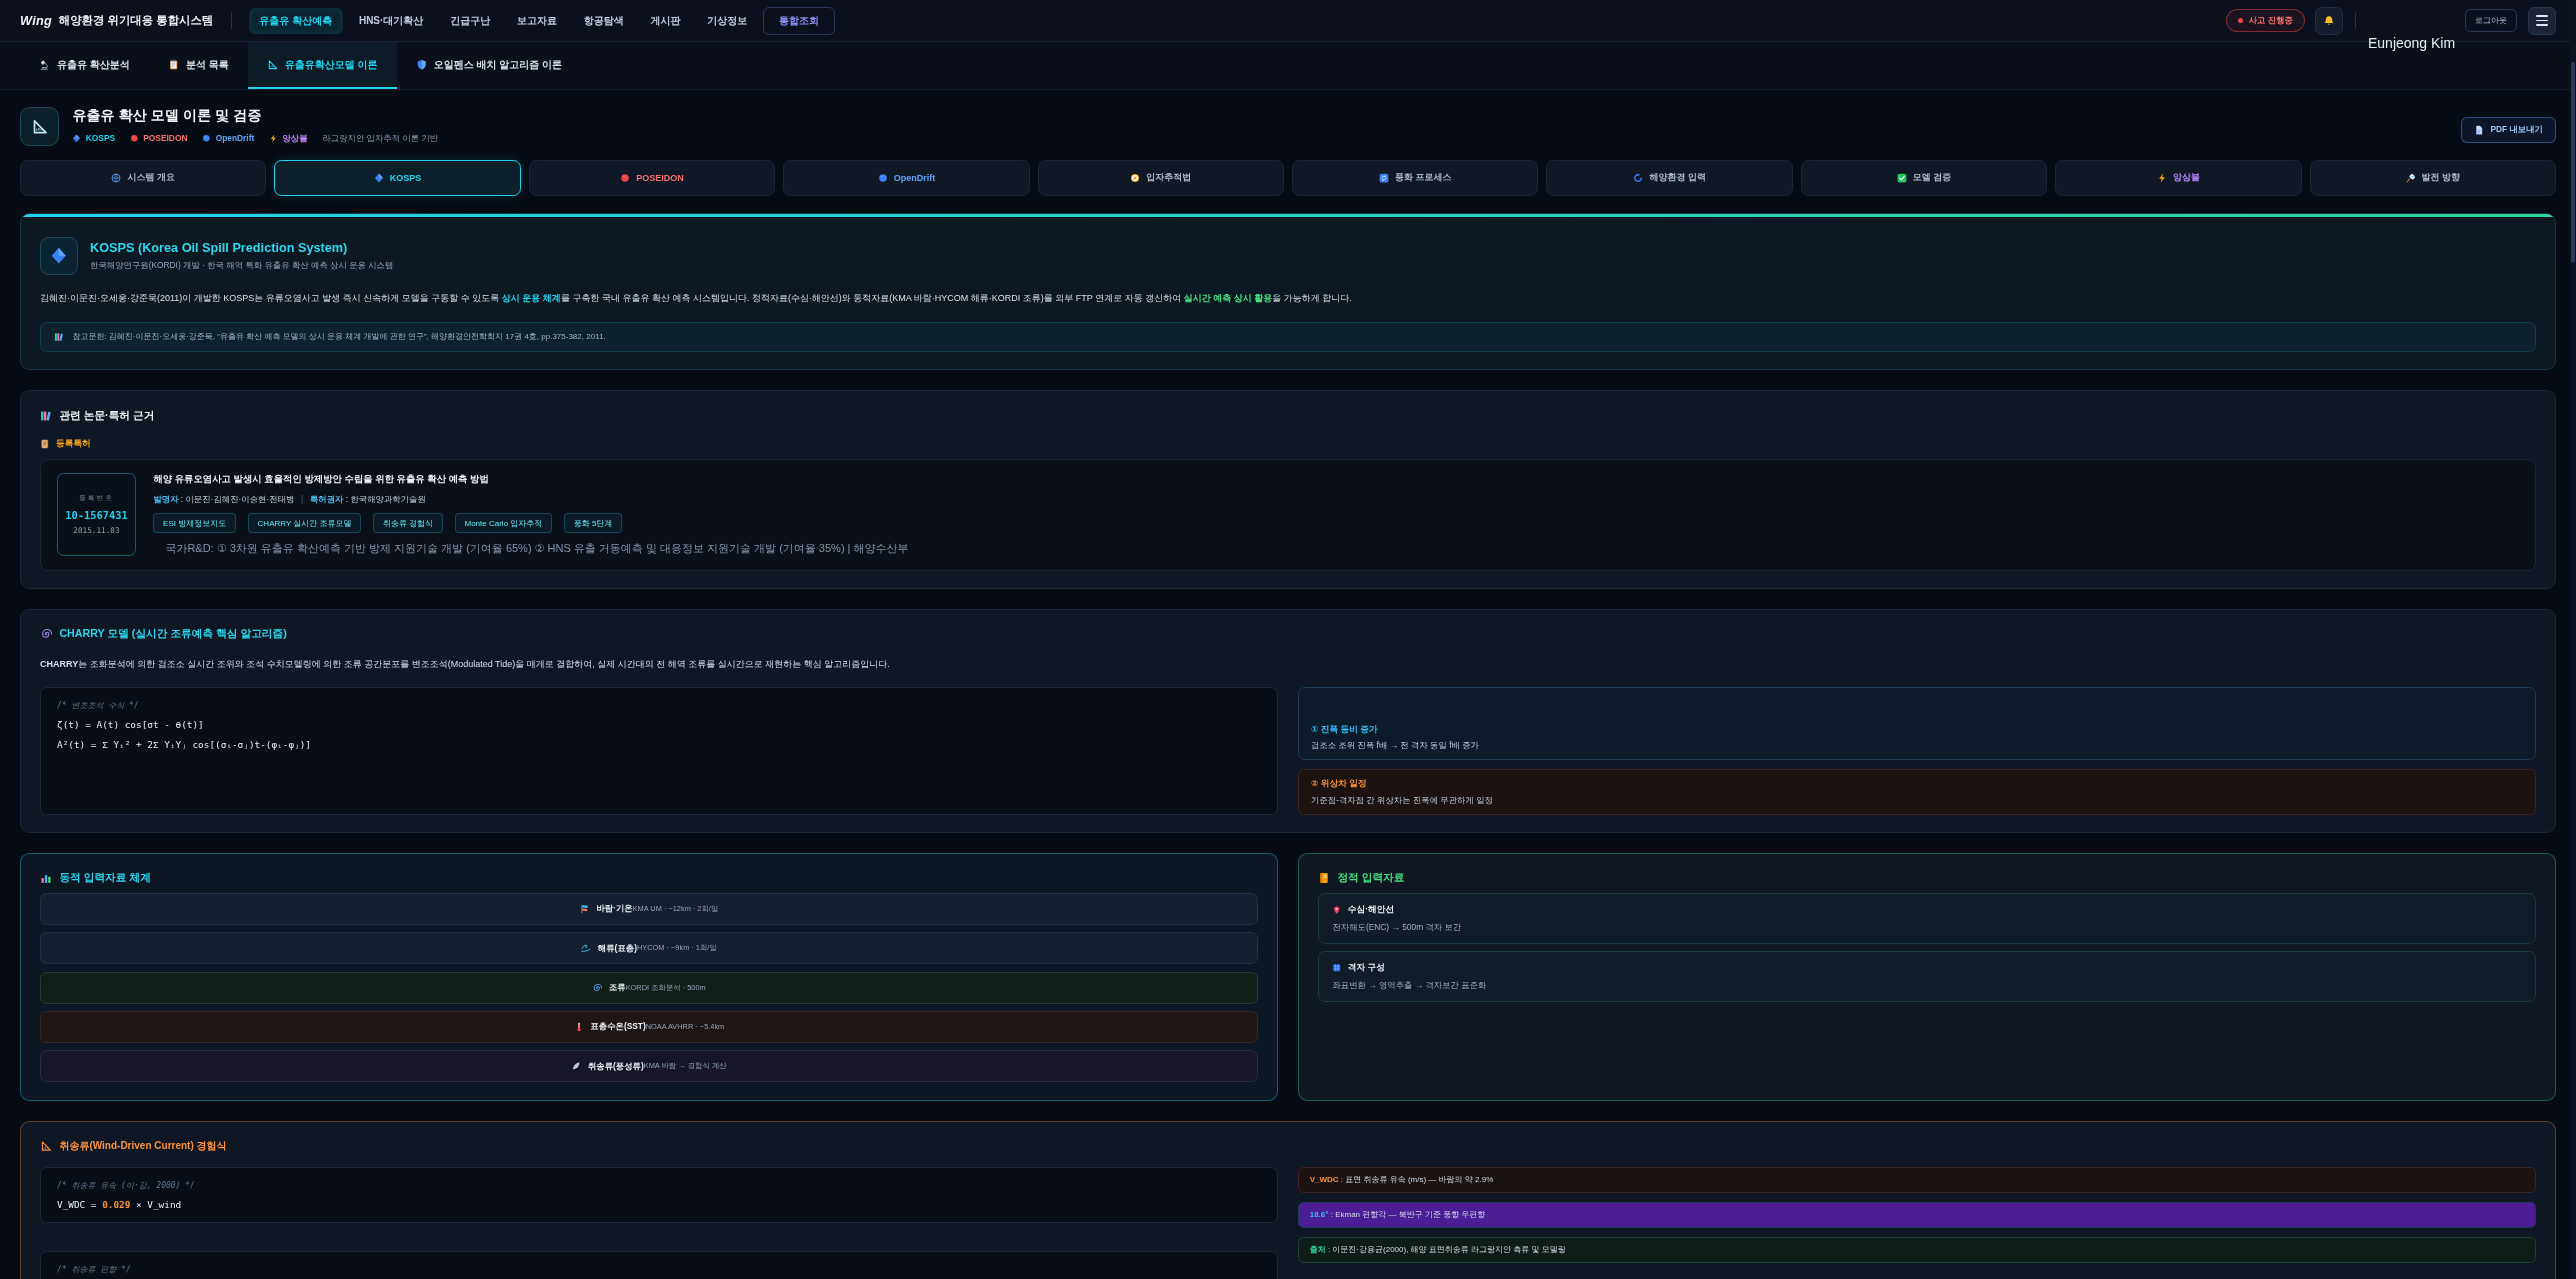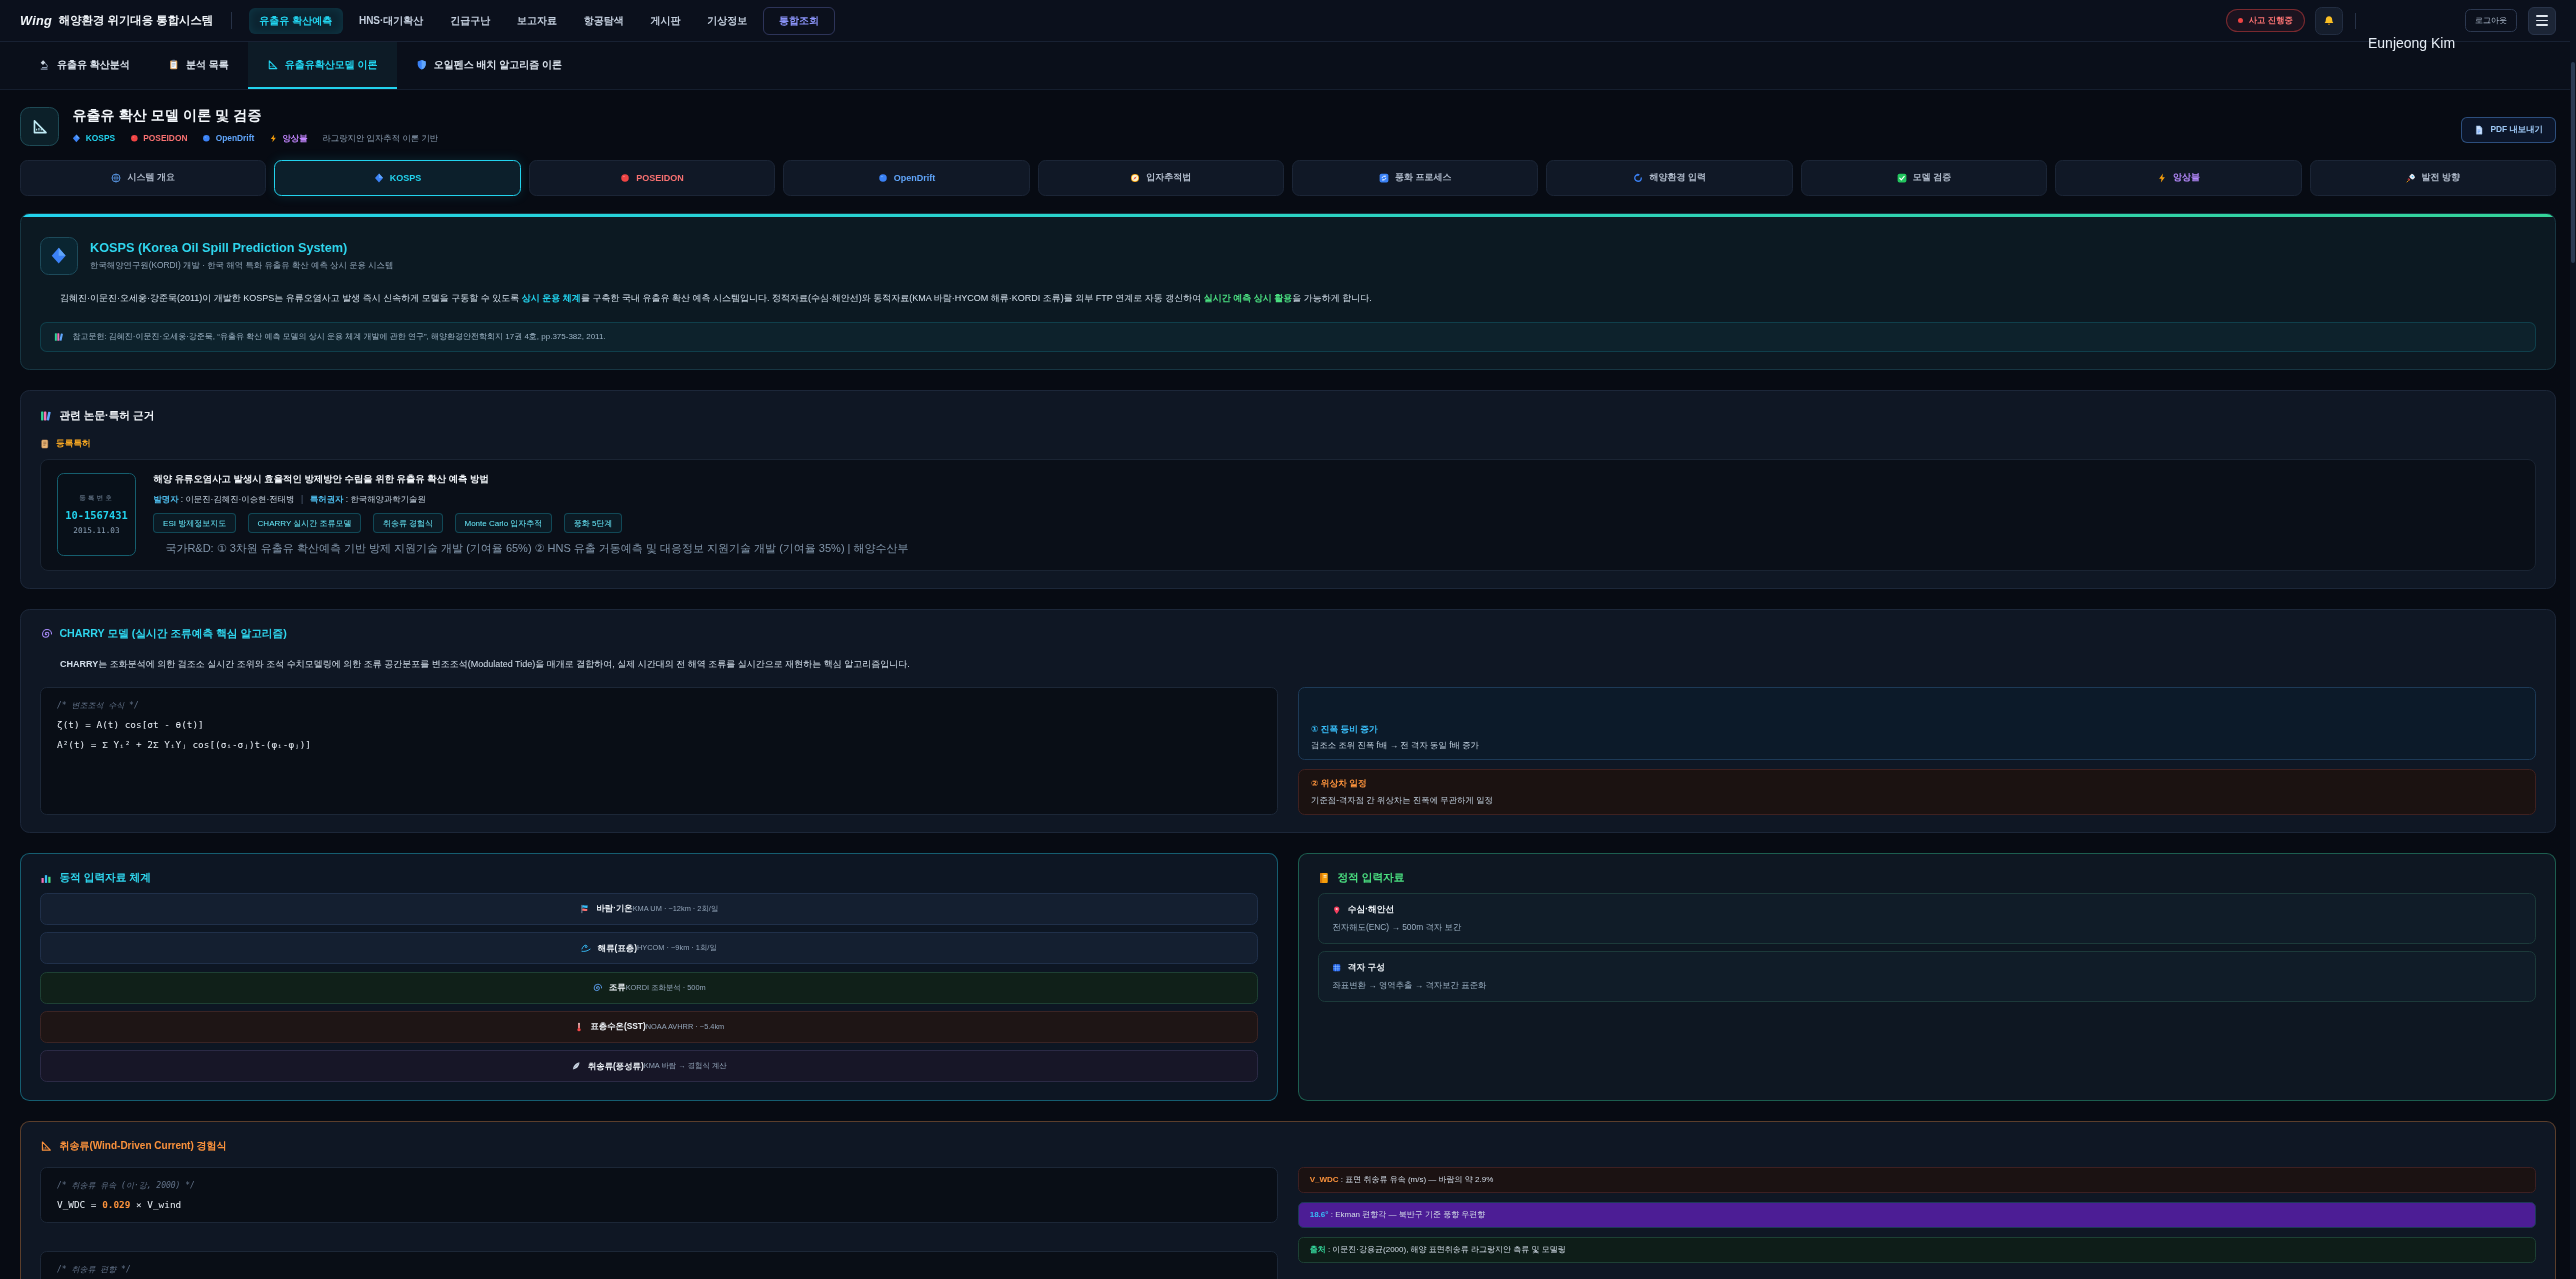--- a/index.html
+++ b/index.html
@@ -85,21 +85,21 @@
     padding:17.4px 19px; margin-bottom:20px; position:relative; }
   .kosps-card { background:#0c1922; border-color:#173642; padding-top:23px; overflow:hidden; }
   .grad-bar { position:absolute; top:0; left:0; right:0; height:2.7px;
     background:linear-gradient(90deg,#22d3ee,#34d399); }
   .kosps-head { display:flex; align-items:center; gap:12px; }
   .k-icon { width:38px; height:38px; border-radius:8.7px; background:#0a2531;
     border:0.7px solid #1d4a5a; display:flex; align-items:center; justify-content:center; }
   .k-icon .ic { width:17.4px; height:17.4px; }
   .kosps-title { font-size:12.7px; font-weight:bold; color:#2fd6ee; }
   .kosps-sub { font-size:8.4px; color:#93a7ba; margin-top:4.7px; }
-  .para { font-size:9px; line-height:1.75; color:#d4e0ec; margin-top:16px;margin-left:20px; }
+  .para { font-size:9px; line-height:1.75; color:#d4e0ec; margin-top:16px; }
   .hl-cyan { color:#22d3ee; font-weight:bold; }
   .hl-green { color:#4ade80; font-weight:bold; }
   .ref-box { margin-top:14.8px; display:flex; align-items:center; gap:8px;
     background:rgba(34,211,238,.05); border:0.7px solid rgba(34,211,238,.16);
     border-radius:6.7px; padding:8.7px 13.4px; font-size:8px; color:#9db4c6; }
   .ref-box .ic { width:10px; height:10px; }
 
   .card-title { display:flex; align-items:center; gap:7.4px; font-size:10.7px;
     font-weight:bold; color:#f1f5f9; }
   .card-title .ic { width:12px; height:12px; }

